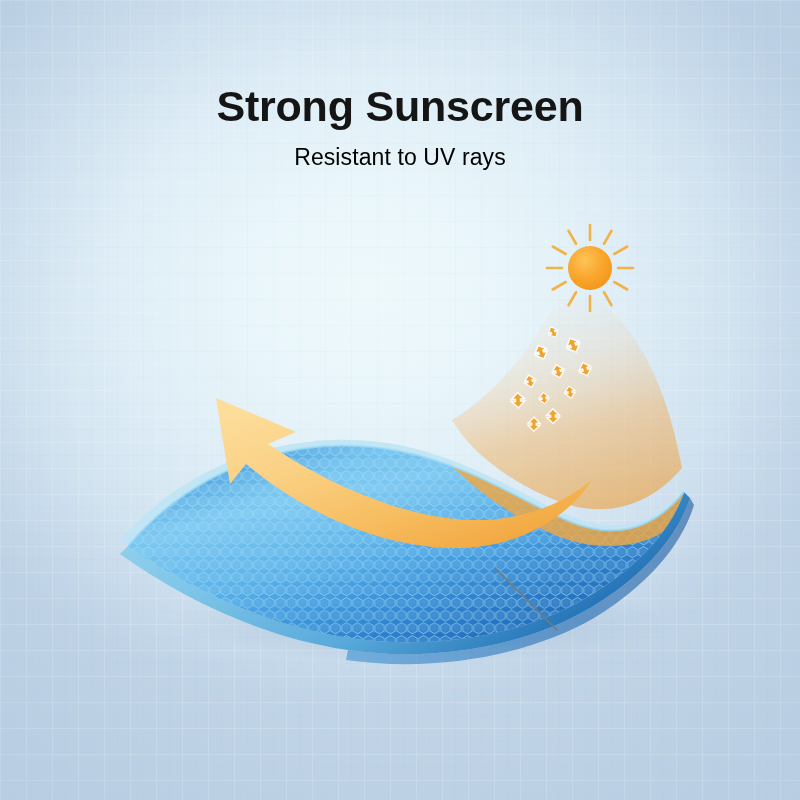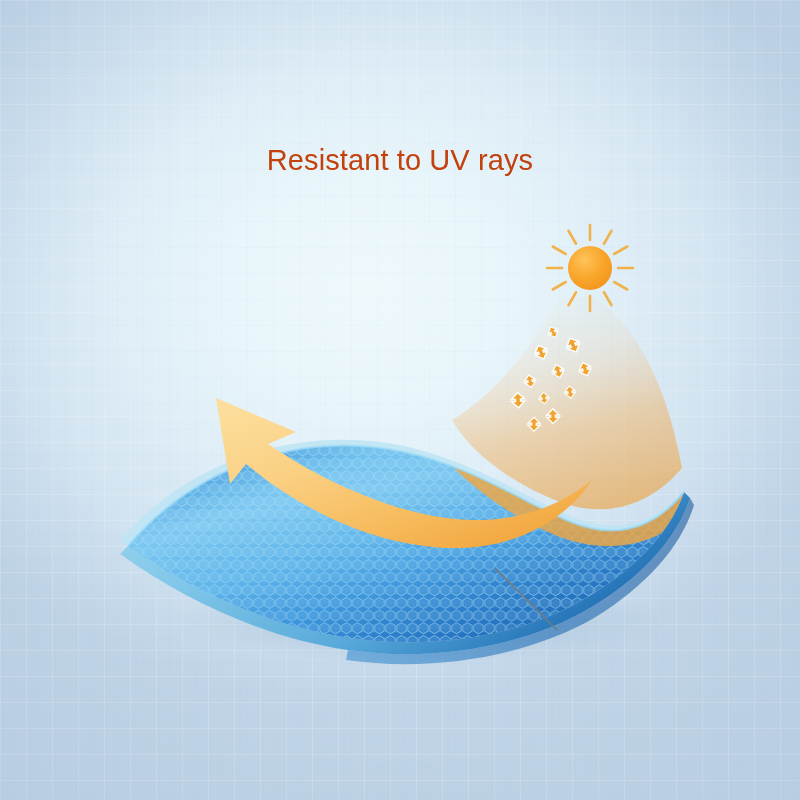--- a/index.html
+++ b/index.html
@@ -58,23 +58,23 @@
     color: #151515;
     letter-spacing: -0.2px;
     line-height: 1.05;
     white-space: nowrap;
   }
   .subhead {
     position: absolute;
     left: 0; right: 0;
     top: 145px;
     text-align: center;
-    font-size: 29px;
+    font-size: 23px;
     font-weight: normal;
-    color: #c2410c;
+    color: #000000;
     letter-spacing: 0.1px;
     line-height: 1.1;
     white-space: nowrap;
   }
   .callout-label {
     position: absolute;
     left: 0; right: 0;
     top: 632px;
     text-align: center;
     font-size: 30px;
@@ -281,19 +281,22 @@
         <line x1="565.75" y1="282.00" x2="552.76" y2="289.50" stroke="#F2B24A" stroke-width="2.6" stroke-linecap="round"></line>
         <line x1="562.00" y1="268.00" x2="547.00" y2="268.00" stroke="#F2B24A" stroke-width="2.6" stroke-linecap="round"></line>
         <line x1="565.75" y1="254.00" x2="552.76" y2="246.50" stroke="#F2B24A" stroke-width="2.6" stroke-linecap="round"></line>
         <line x1="576.00" y1="243.75" x2="568.50" y2="230.76" stroke="#F2B24A" stroke-width="2.6" stroke-linecap="round"></line>
         <circle cx="590" cy="268" r="22" fill="url(#gSun)"></circle>
       </g>
 
     <line x1="495" y1="568" x2="557" y2="630" stroke="#6d7b86" stroke-width="1.6" stroke-linecap="round"></line>
   </svg>
 
+  <div class="headline">
+    <span>Strong Sunscreen</span>
+  </div>
 
   <div class="subhead">
     <span>Resistant to UV rays</span>
   </div>
 
 
 </div>
 
 </body></html>

